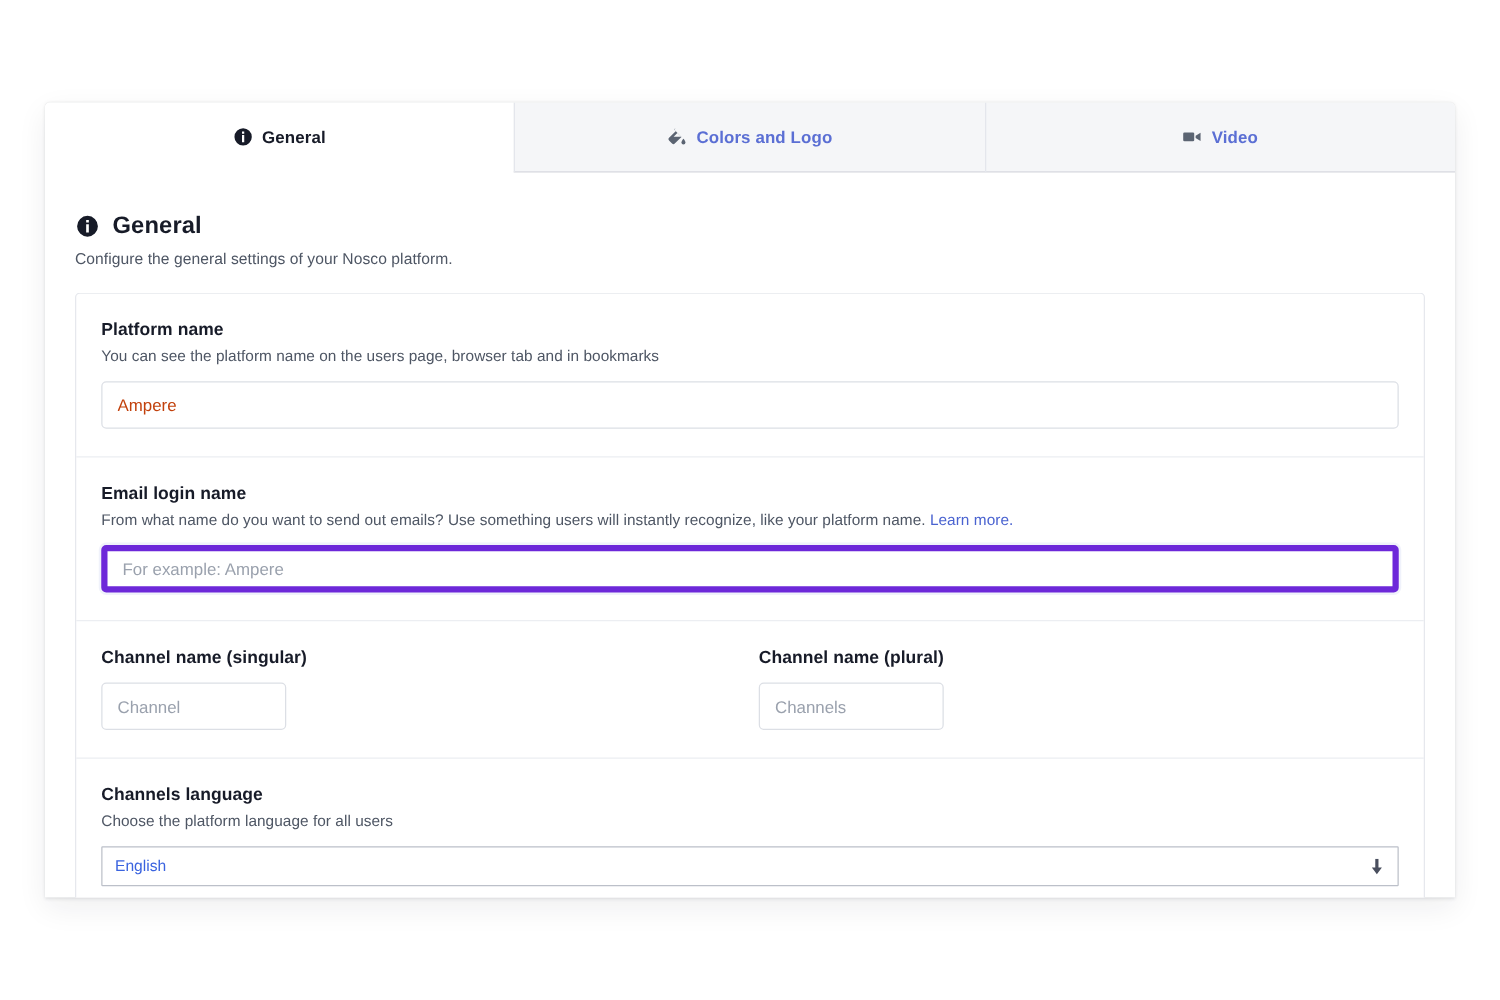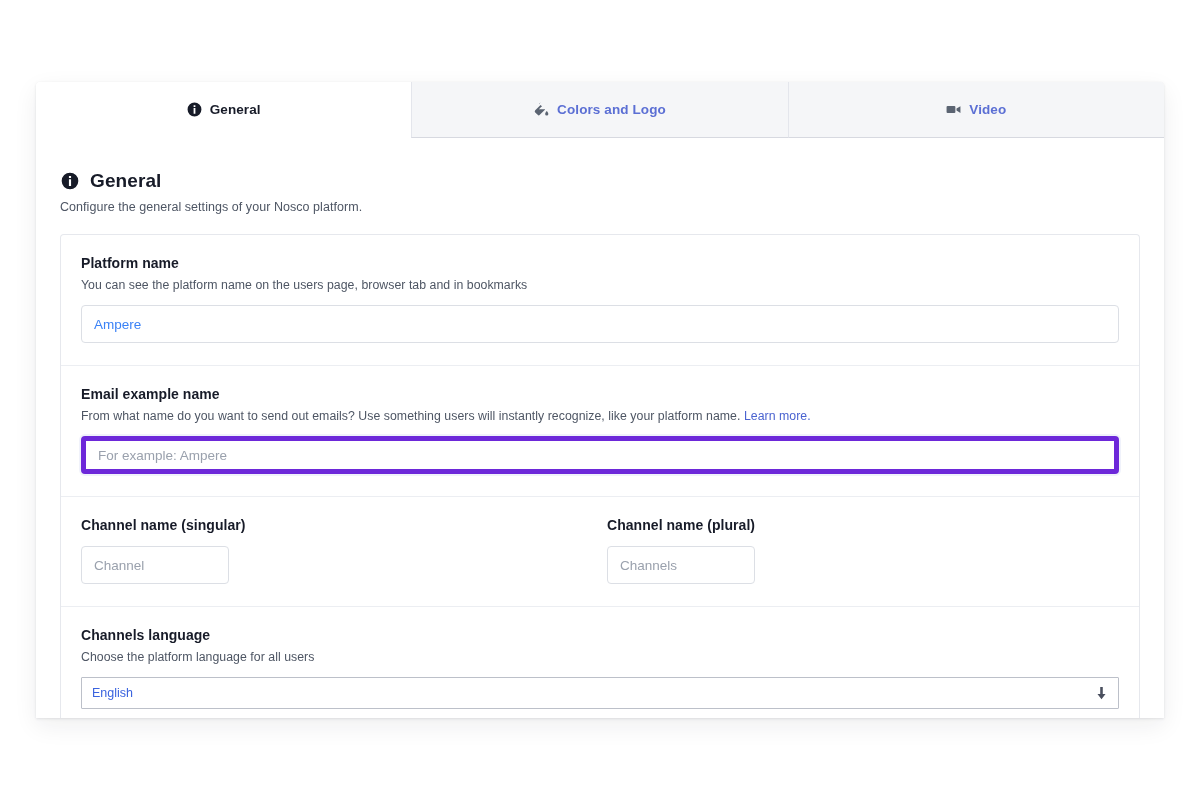--- a/index.html
+++ b/index.html
@@ -137,21 +137,21 @@
   }
 
   .input {
     display: block;
     width: 100%;
     margin-top: 13px;
     height: 38px;
     padding: 0 12px;
     font-family: "Liberation Sans", sans-serif;
     font-size: 13.5px;
-    color: #3b82f6;
+    color: #c2410c;
     background: #ffffff;
     border: 1px solid #dcdfe5;
     border-radius: 4px;
     outline: none;
   }
   .input::placeholder { color: #9aa1ad; }
   .input.focused {
     border: 5px solid #6d28d9;
     box-shadow: 0 0 0 2px rgba(107,127,215,0.10);
     caret-color: #6b7fd7;
@@ -249,21 +249,21 @@
 
       <div class="panel">
 
         <div class="row">
           <div class="field-label">Platform name</div>
           <div class="field-help">You can see the platform name on the users page, browser tab and in bookmarks</div>
           <input class="input" type="text" placeholder="Ampere" value="Ampere" style="">
         </div>
 
         <div class="row">
-          <div class="field-label">Email example name</div>
+          <div class="field-label">Email login name</div>
           <div class="field-help"><span>From what name do you want to send out emails? Use something users will instantly recognize, like your platform name.</span> <a href="#">Learn more.</a></div>
           <input class="input focused" type="text" autofocus="" placeholder="For example: Ampere" style="">
         </div>
 
         <div class="row">
           <div class="two-col">
             <div>
               <div class="field-label">Channel name (singular)</div>
               <input class="input narrow" type="text" placeholder="Channel" style="">
             </div>

